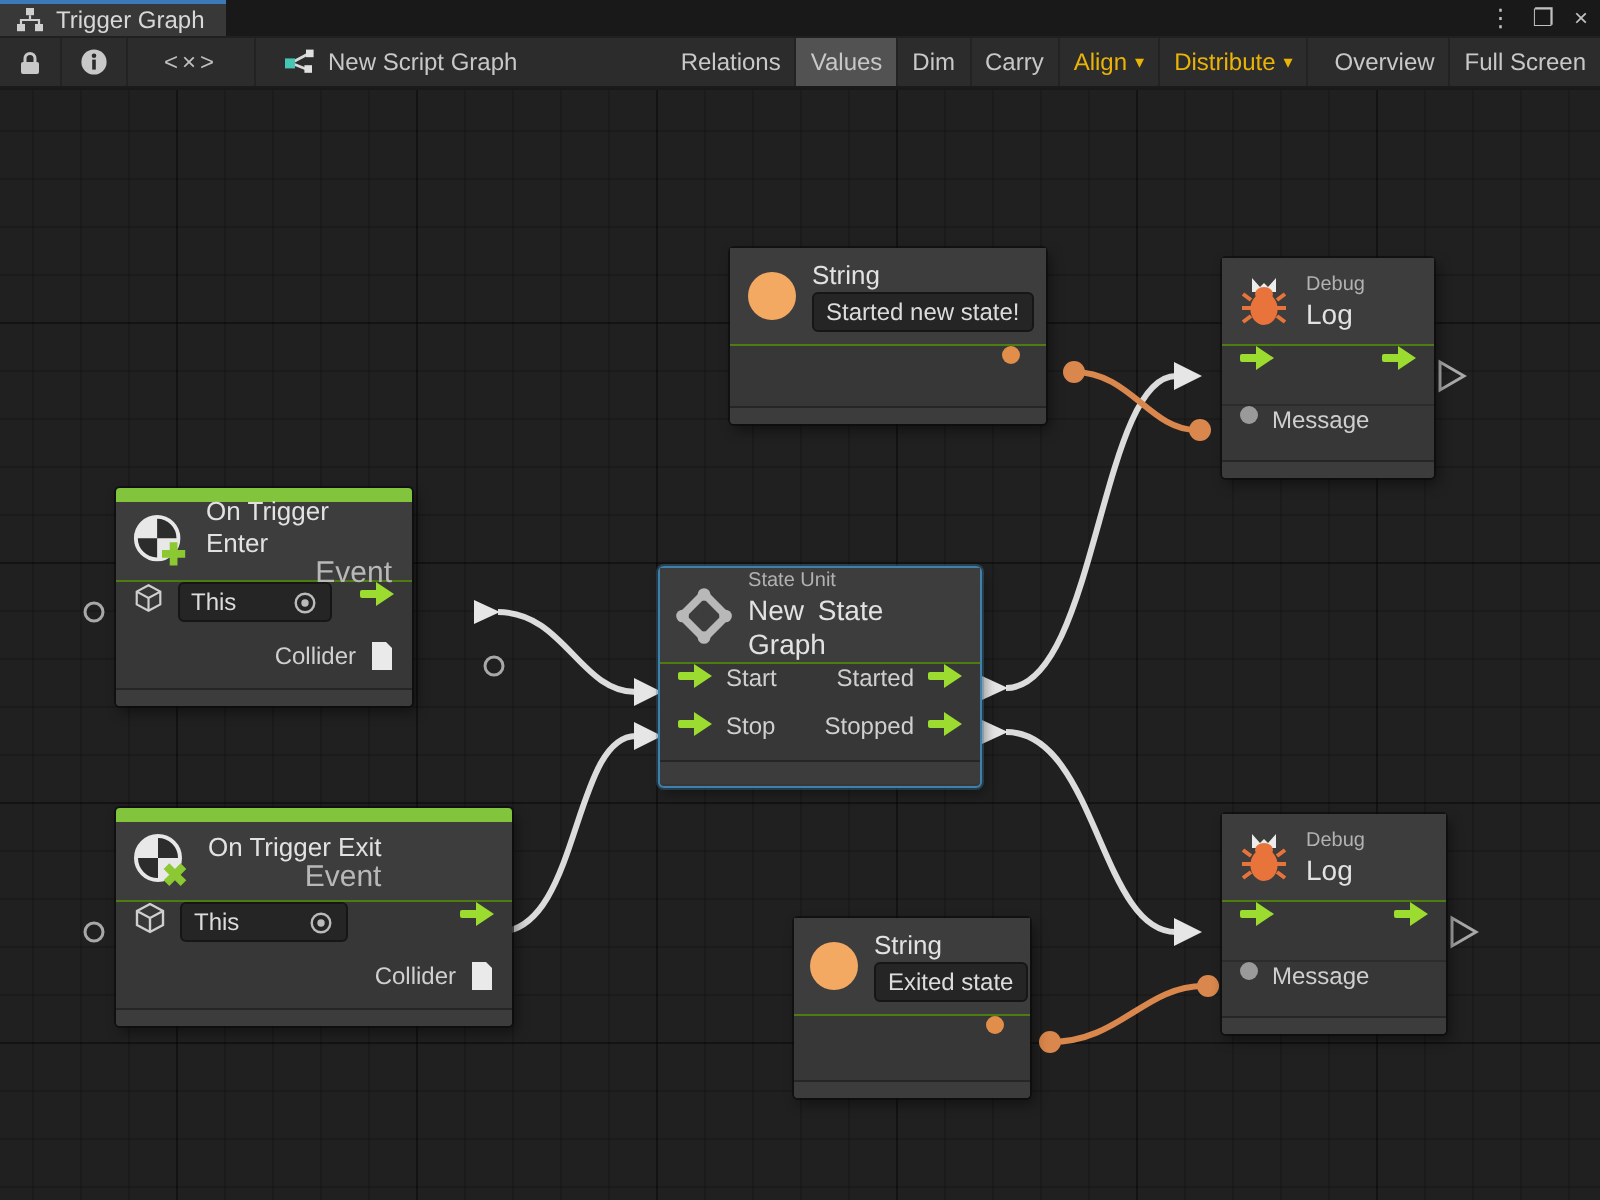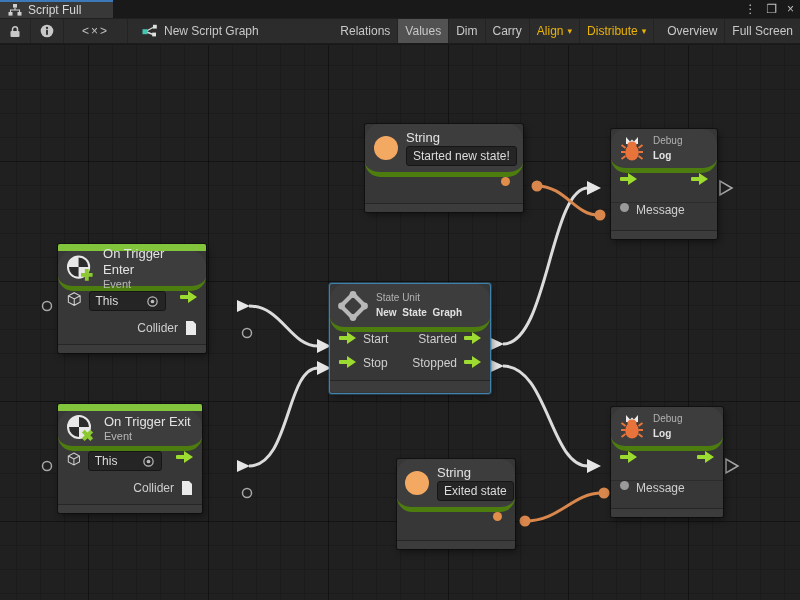--- a/index.html
+++ b/index.html
@@ -49,26 +49,26 @@
     background-position:0 116px, 88px 0, 0 20px, 16px 0; }
   .wires { position:absolute; inset:0; pointer-events:none; }
 
   
   .node { position:absolute; border-radius:2px; background:#373737;
     box-shadow:0 0 0 1px rgba(10,10,10,.65), 2px 3px 7px rgba(0,0,0,.45);
     display:flex; flex-direction:column; }
   .node.selected { box-shadow:0 0 0 1px #3F81AB, 0 0 0 2px rgba(63,129,171,.35), 2px 3px 7px rgba(0,0,0,.45); }
   .accent-bar { height:7px; background:#82C43C; border-radius:2px 2px 0 0; }
   .n-header { background:#3D3D3D; display:flex; align-items:center; gap:8px; padding:4px 10px 4px 8px;
-    border-bottom:5px solid #4d7c0f; flex:0 0 auto;border-radius:15px; }
+    border-bottom:1px solid #4d7c0f; flex:0 0 auto; }
   .n-titles { display:flex; flex-direction:column; justify-content:center; }
   .n-cat { color:#b2b2b2; font-size:10px; line-height:13px; }
   .n-title { color:#e2e2e2; font-size:13px; line-height:16px; }
-  .n-title.big { font-size:10px; line-height:17px; word-spacing:3px;font-weight:bold; }
-  .n-sub { color:#b8b8b8; font-size:11px; line-height:13px; }
+  .n-title.big { font-size:14px; line-height:17px; word-spacing:3px; }
+  .n-sub { color:#b8b8b8; font-size:15px; line-height:13px;text-align:right; }
   .n-row { display:flex; align-items:flex-start; gap:7px; padding:0 9px; }
   .n-footer { height:9px; background:#3C3C3C; border-top:1px solid #262626; border-radius:0 0 2px 2px; flex:0 0 auto; }
   .port-label { color:#cfcfcf; font-size:12px; }
   .spacer { flex:1; }
   .value-box { background:#252525; border:1px solid #161616; border-radius:3px;
     color:#dcdcdc; font-size:12px; padding:2px 6px; white-space:nowrap; }
   .this-box { display:flex; align-items:center; gap:6px; width:84px; justify-content:space-between; }
   .dot { border-radius:50%; flex:0 0 auto; }
   .dot-orange-lg { width:24px; height:24px; background:#F4A963; }
   .dot-orange-sm { width:9px; height:9px; background:#E08E4A; }
@@ -83,21 +83,21 @@
   <div class="tabbar">
     <div class="tab-active">
       <svg width="14" height="12" viewBox="0 0 14 12">
         <g fill="#cfcfcf">
             <rect x="5" y="0" width="4" height="3.6"></rect>
             <rect x="0.5" y="8" width="4" height="3.6"></rect>
             <rect x="9.5" y="8" width="4" height="3.6"></rect>
           </g>
         <path d="M7 3.6 V6 M2.5 8 V6 H11.5 V8" stroke="#cfcfcf" stroke-width="1.1" fill="none"></path>
       </svg>
-      <span class="tab-label">Script Full</span>
+      <span class="tab-label">Trigger Graph</span>
     </div>
     <div class="tab-spacer"></div>
     <div class="win-controls">
       <span>⋮</span>
       <span class="ctrl-max">❐</span>
       <span>×</span>
     </div>
   </div>
 
   <div class="toolbar">
@@ -338,21 +338,21 @@
         <svg class="garrow" width="17" height="12" viewBox="0 0 17 12">
             <g fill="#9CDB2F">
               <rect x="0" y="4" width="9" height="4" rx="1"></rect>
               <polygon points="8,0 17,6 8,12"></polygon>
             </g>
           </svg>
       </div>
       <div class="n-footer" style="height:12px;"></div>
     </div>
 
-    <div class="node" style="left:58px; top:359px; width:144px; height:109px;">
+    <div class="node" style="left:58px; top:359px; width:198px; height:109px;">
       <div class="accent-bar"></div>
       <div class="n-header" style="height:40px;">
         <svg width="30" height="30" viewBox="0 0 30 30">
           <circle cx="13" cy="13" r="11" fill="#2c2c2c" stroke="#e8e8e8" stroke-width="2"></circle>
           <path d="M13 2 A11 11 0 0 0 2 13 L13 13 Z" fill="#e8e8e8"></path>
           <path d="M24 13 A11 11 0 0 1 13 24 L13 13 Z" fill="#e8e8e8"></path>
           <path d="M20.8 16.4 h4 v4 h4 v4 h-4 v4 h-4 v-4 h-4 v-4 h4 z" fill="#8CC832" transform="rotate(45 21.2 21.2) translate(-1.3,-1.3)"></path>
         </svg>
         <div class="n-titles">
           <span class="n-title">On Trigger Exit</span>

